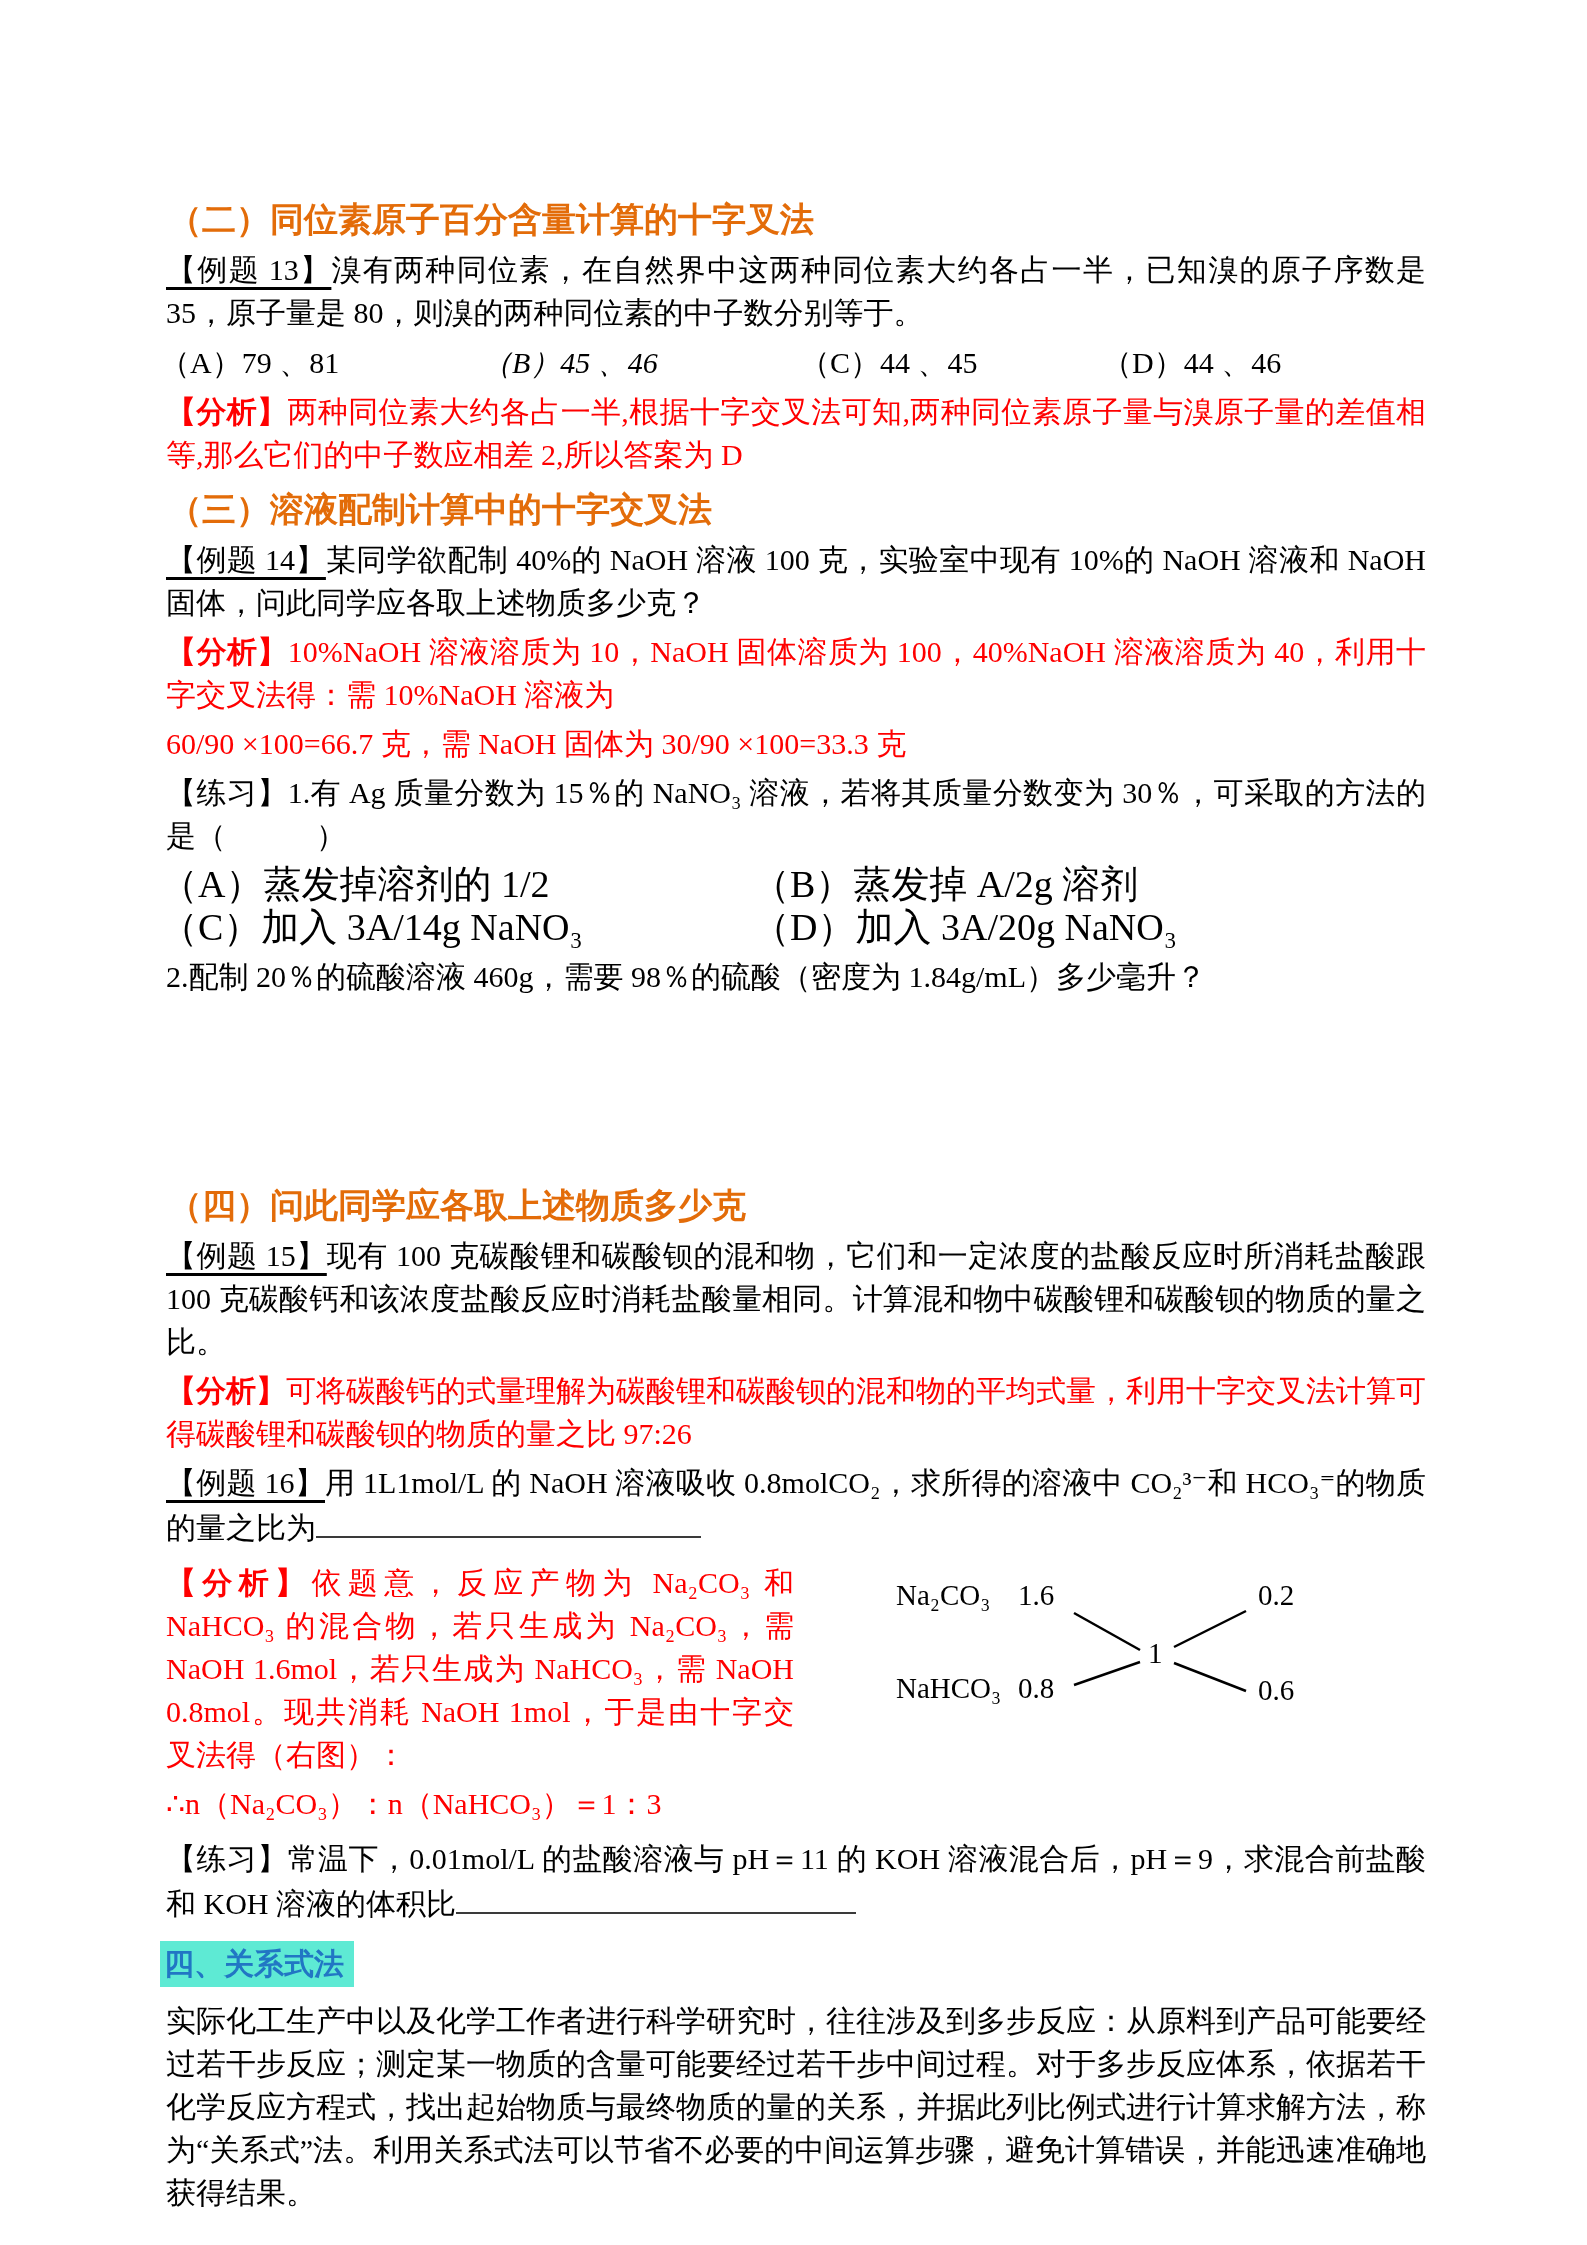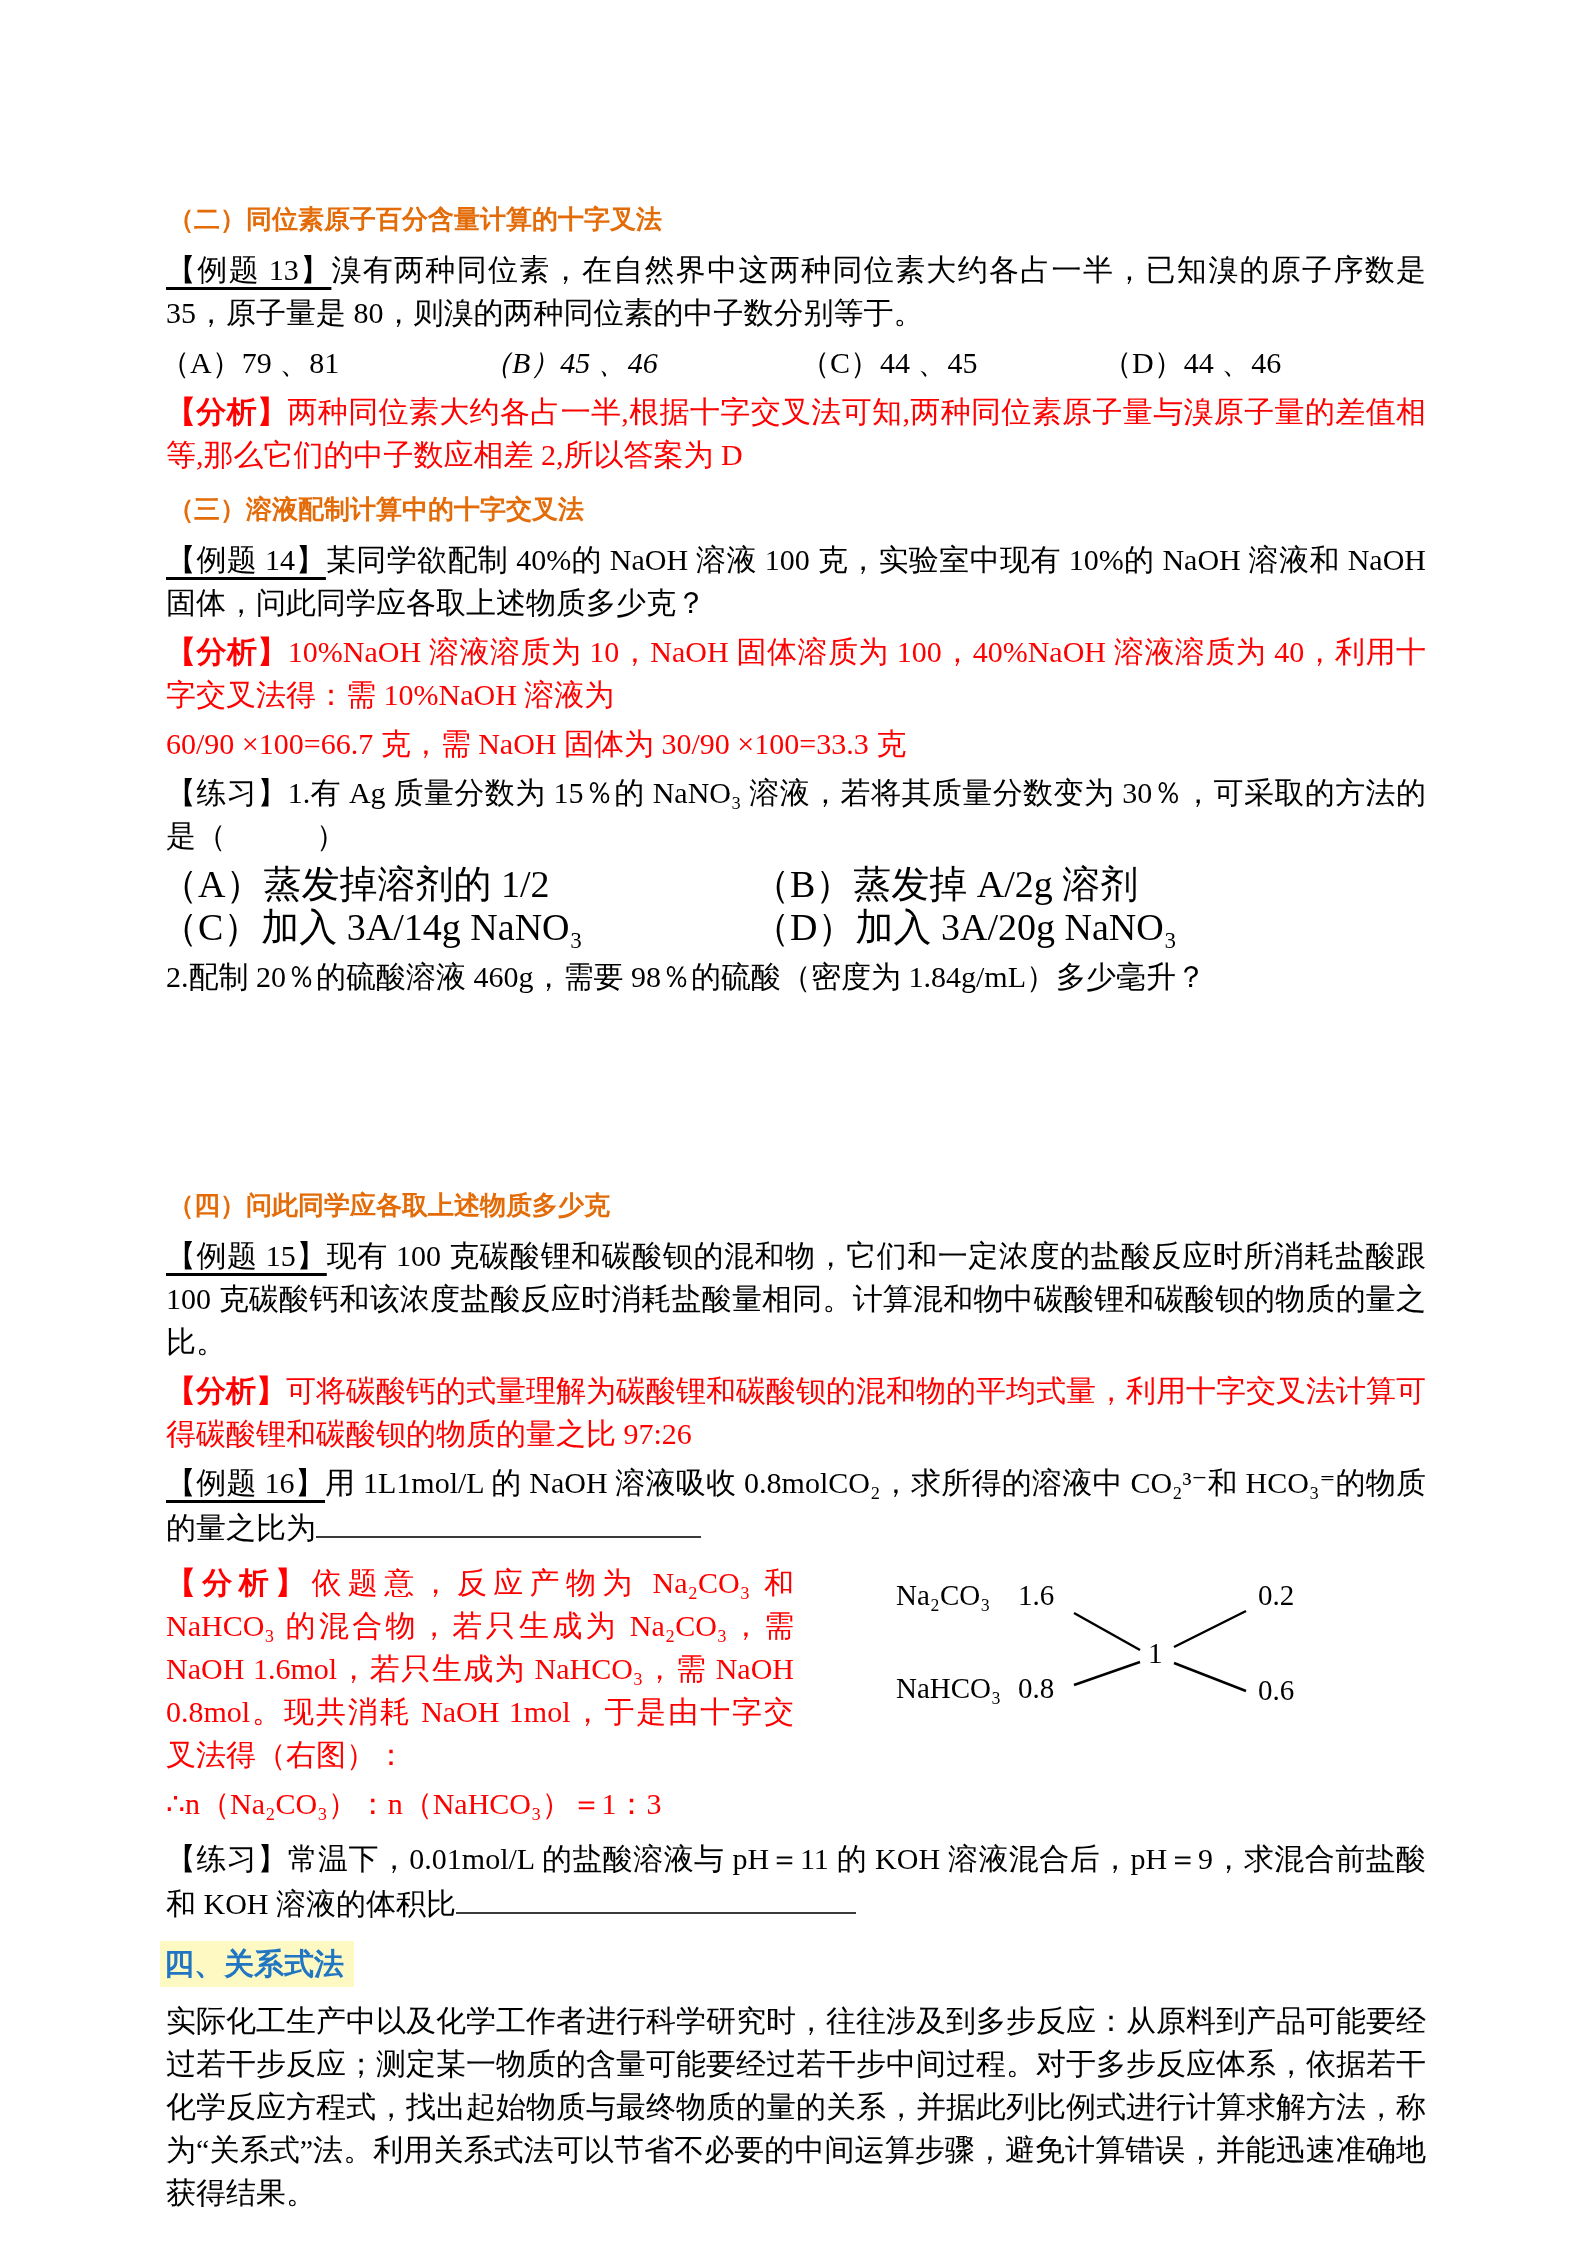--- a/index.html
+++ b/index.html
@@ -19,21 +19,21 @@
     left: 160px; top: 186px;
     width: 1272px;
   }
   .para {
     margin: 6px;
     font-size: 30px;
     line-height: 43px;
     text-align: justify;
   }
   .h-orange {
-    font-size: 26px;
+    font-size: 34px;
     line-height: 44px;
     font-weight: bold;
     color: #E36C09;
     margin: 12px 0 3px 8px;
   }
   .red { color: #FF0000; }
   .an-label { font-weight: bold; }
   .ex-label {
     text-decoration: underline;
     text-decoration-thickness: 2.5px;
@@ -58,21 +58,21 @@
     vertical-align: baseline;
   }
   .blank-16 { width: 385px; }
   .blank-ph { width: 400px; }
   .h-blue {
     display: inline-block;
     font-size: 30px;
     line-height: 40px;
     font-weight: bold;
     color: #2176C4;
-    background: #fef9c3;
+    background: #5eead4;
     padding: 3px 10px 3px 4px;
     margin: 10px 0 6px 0;
   }
   svg.cross { display: block; }
   svg.cross text {
     font-size: 29px;
     font-family: "Liberation Serif", "DejaVu Serif", serif;
     fill: #000;
   }
   svg.cross line { stroke: #000; stroke-width: 2.5px; }

